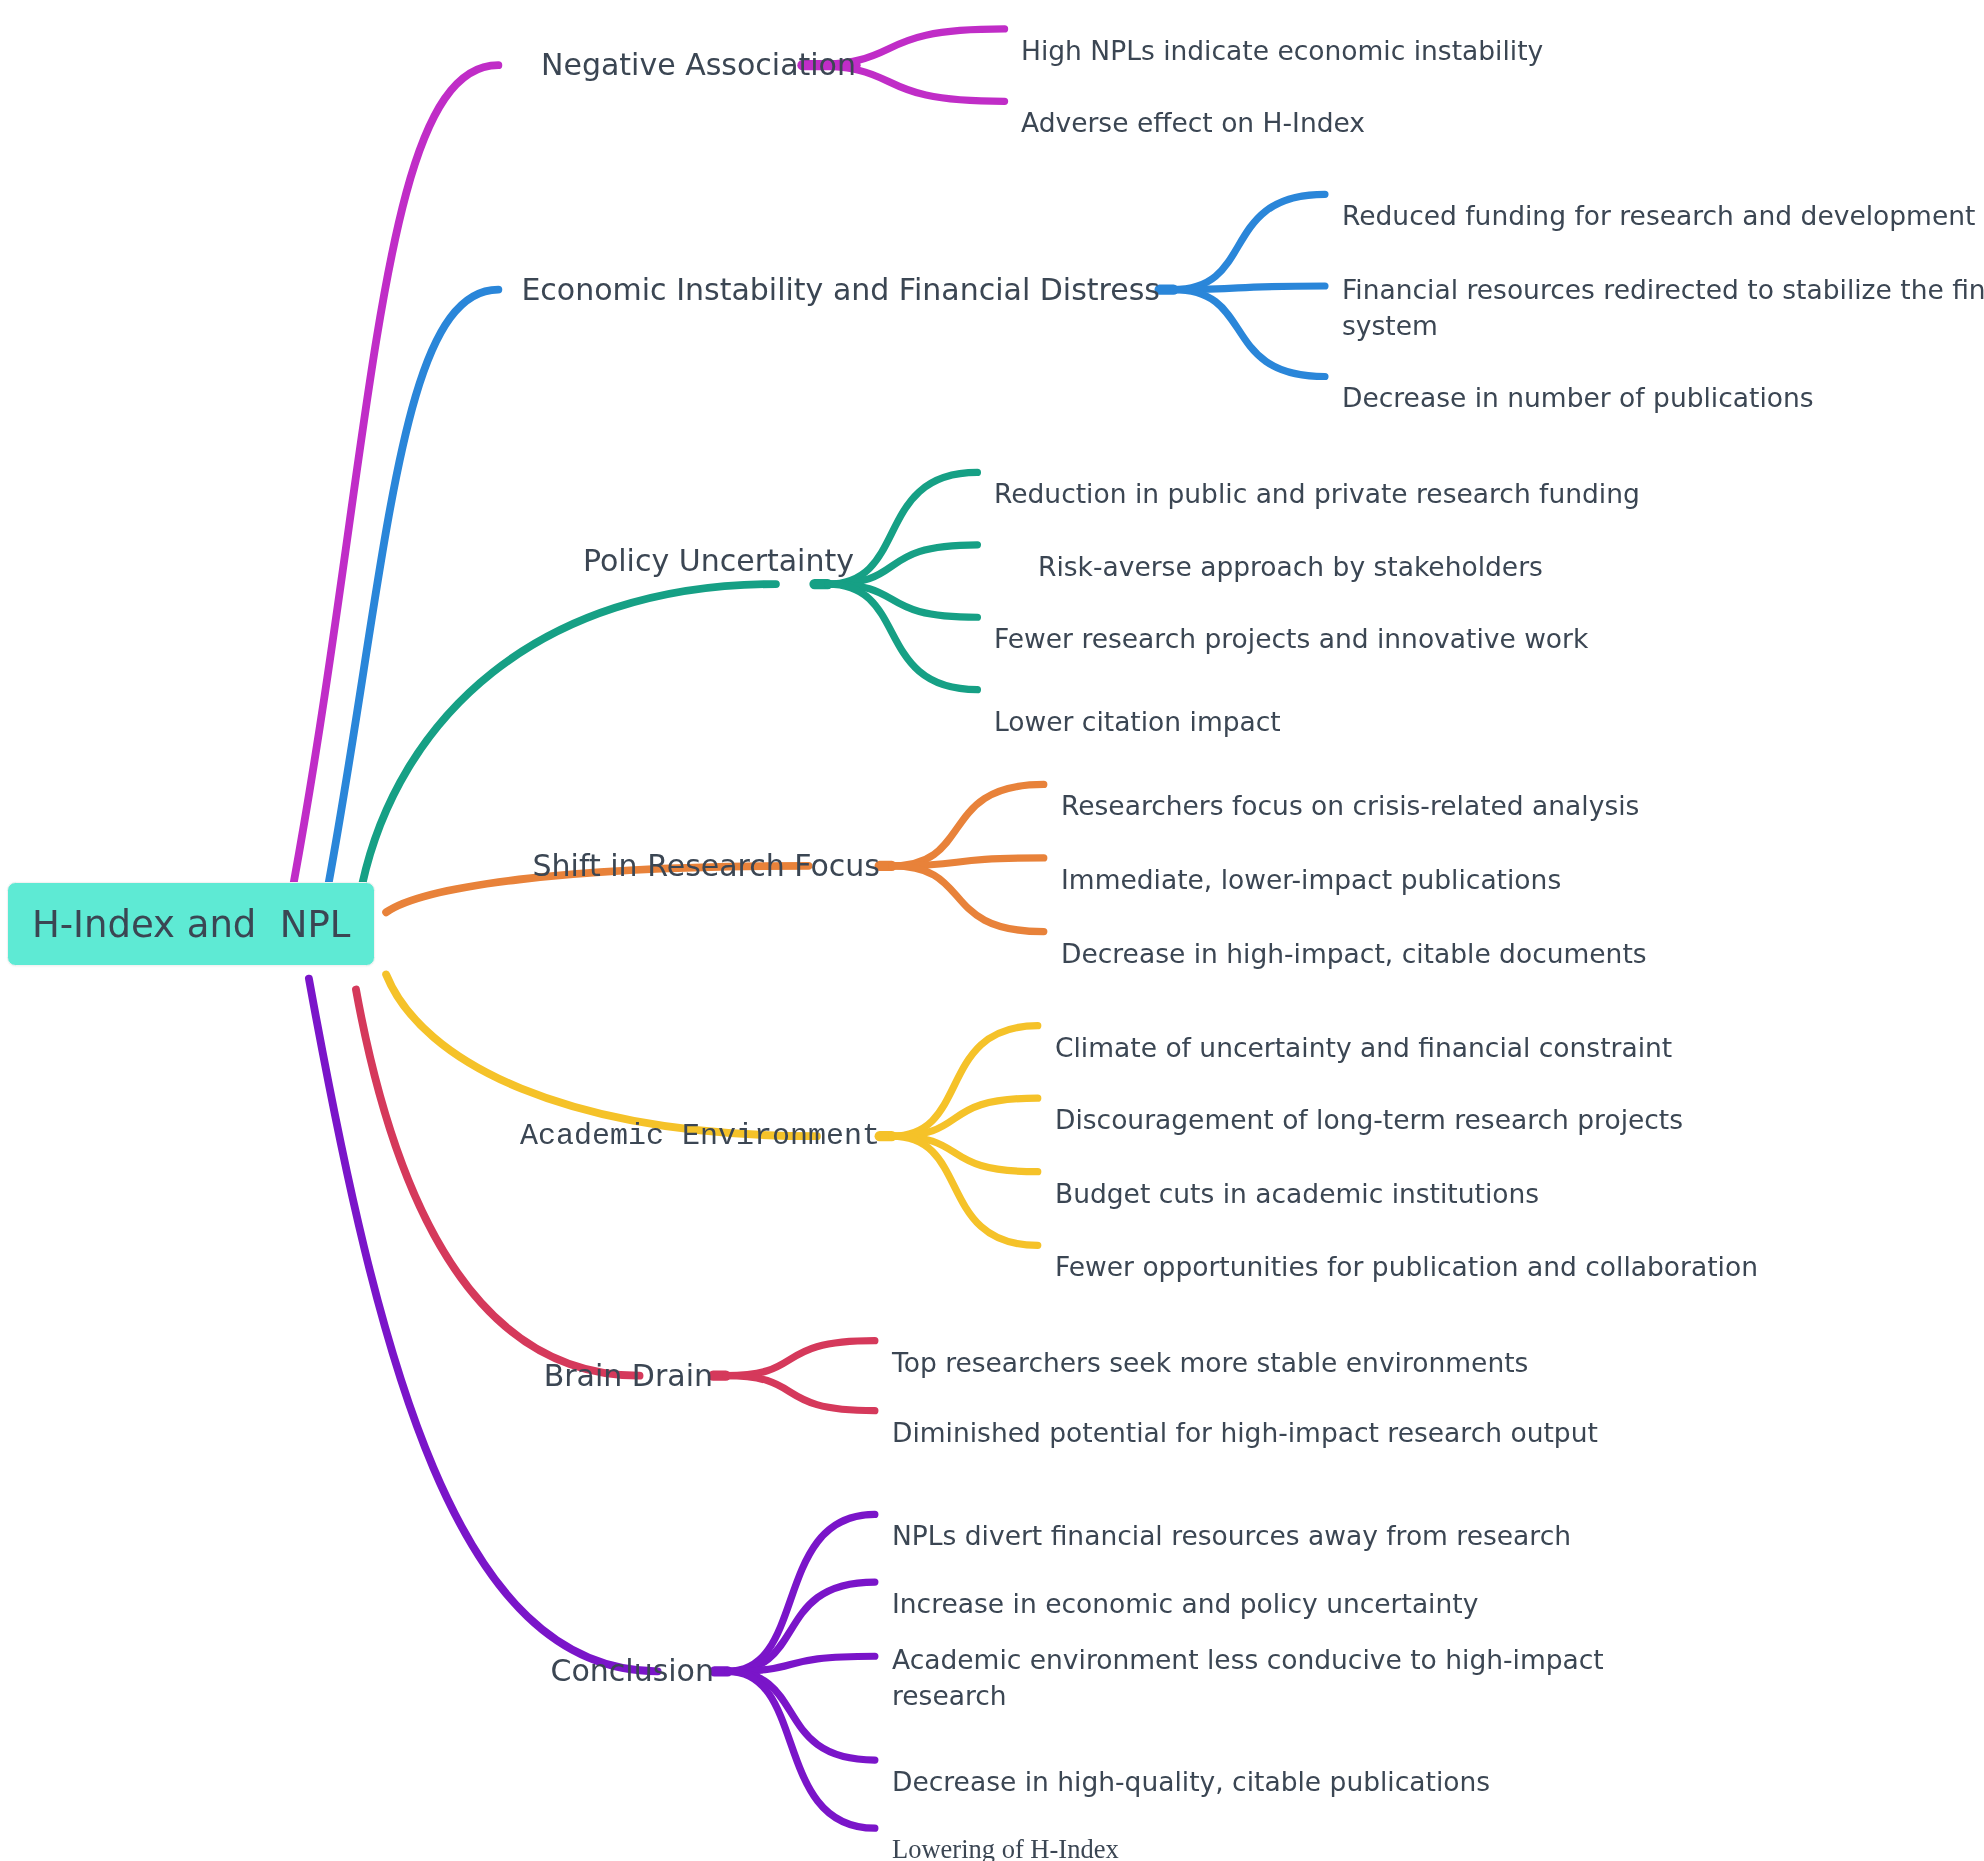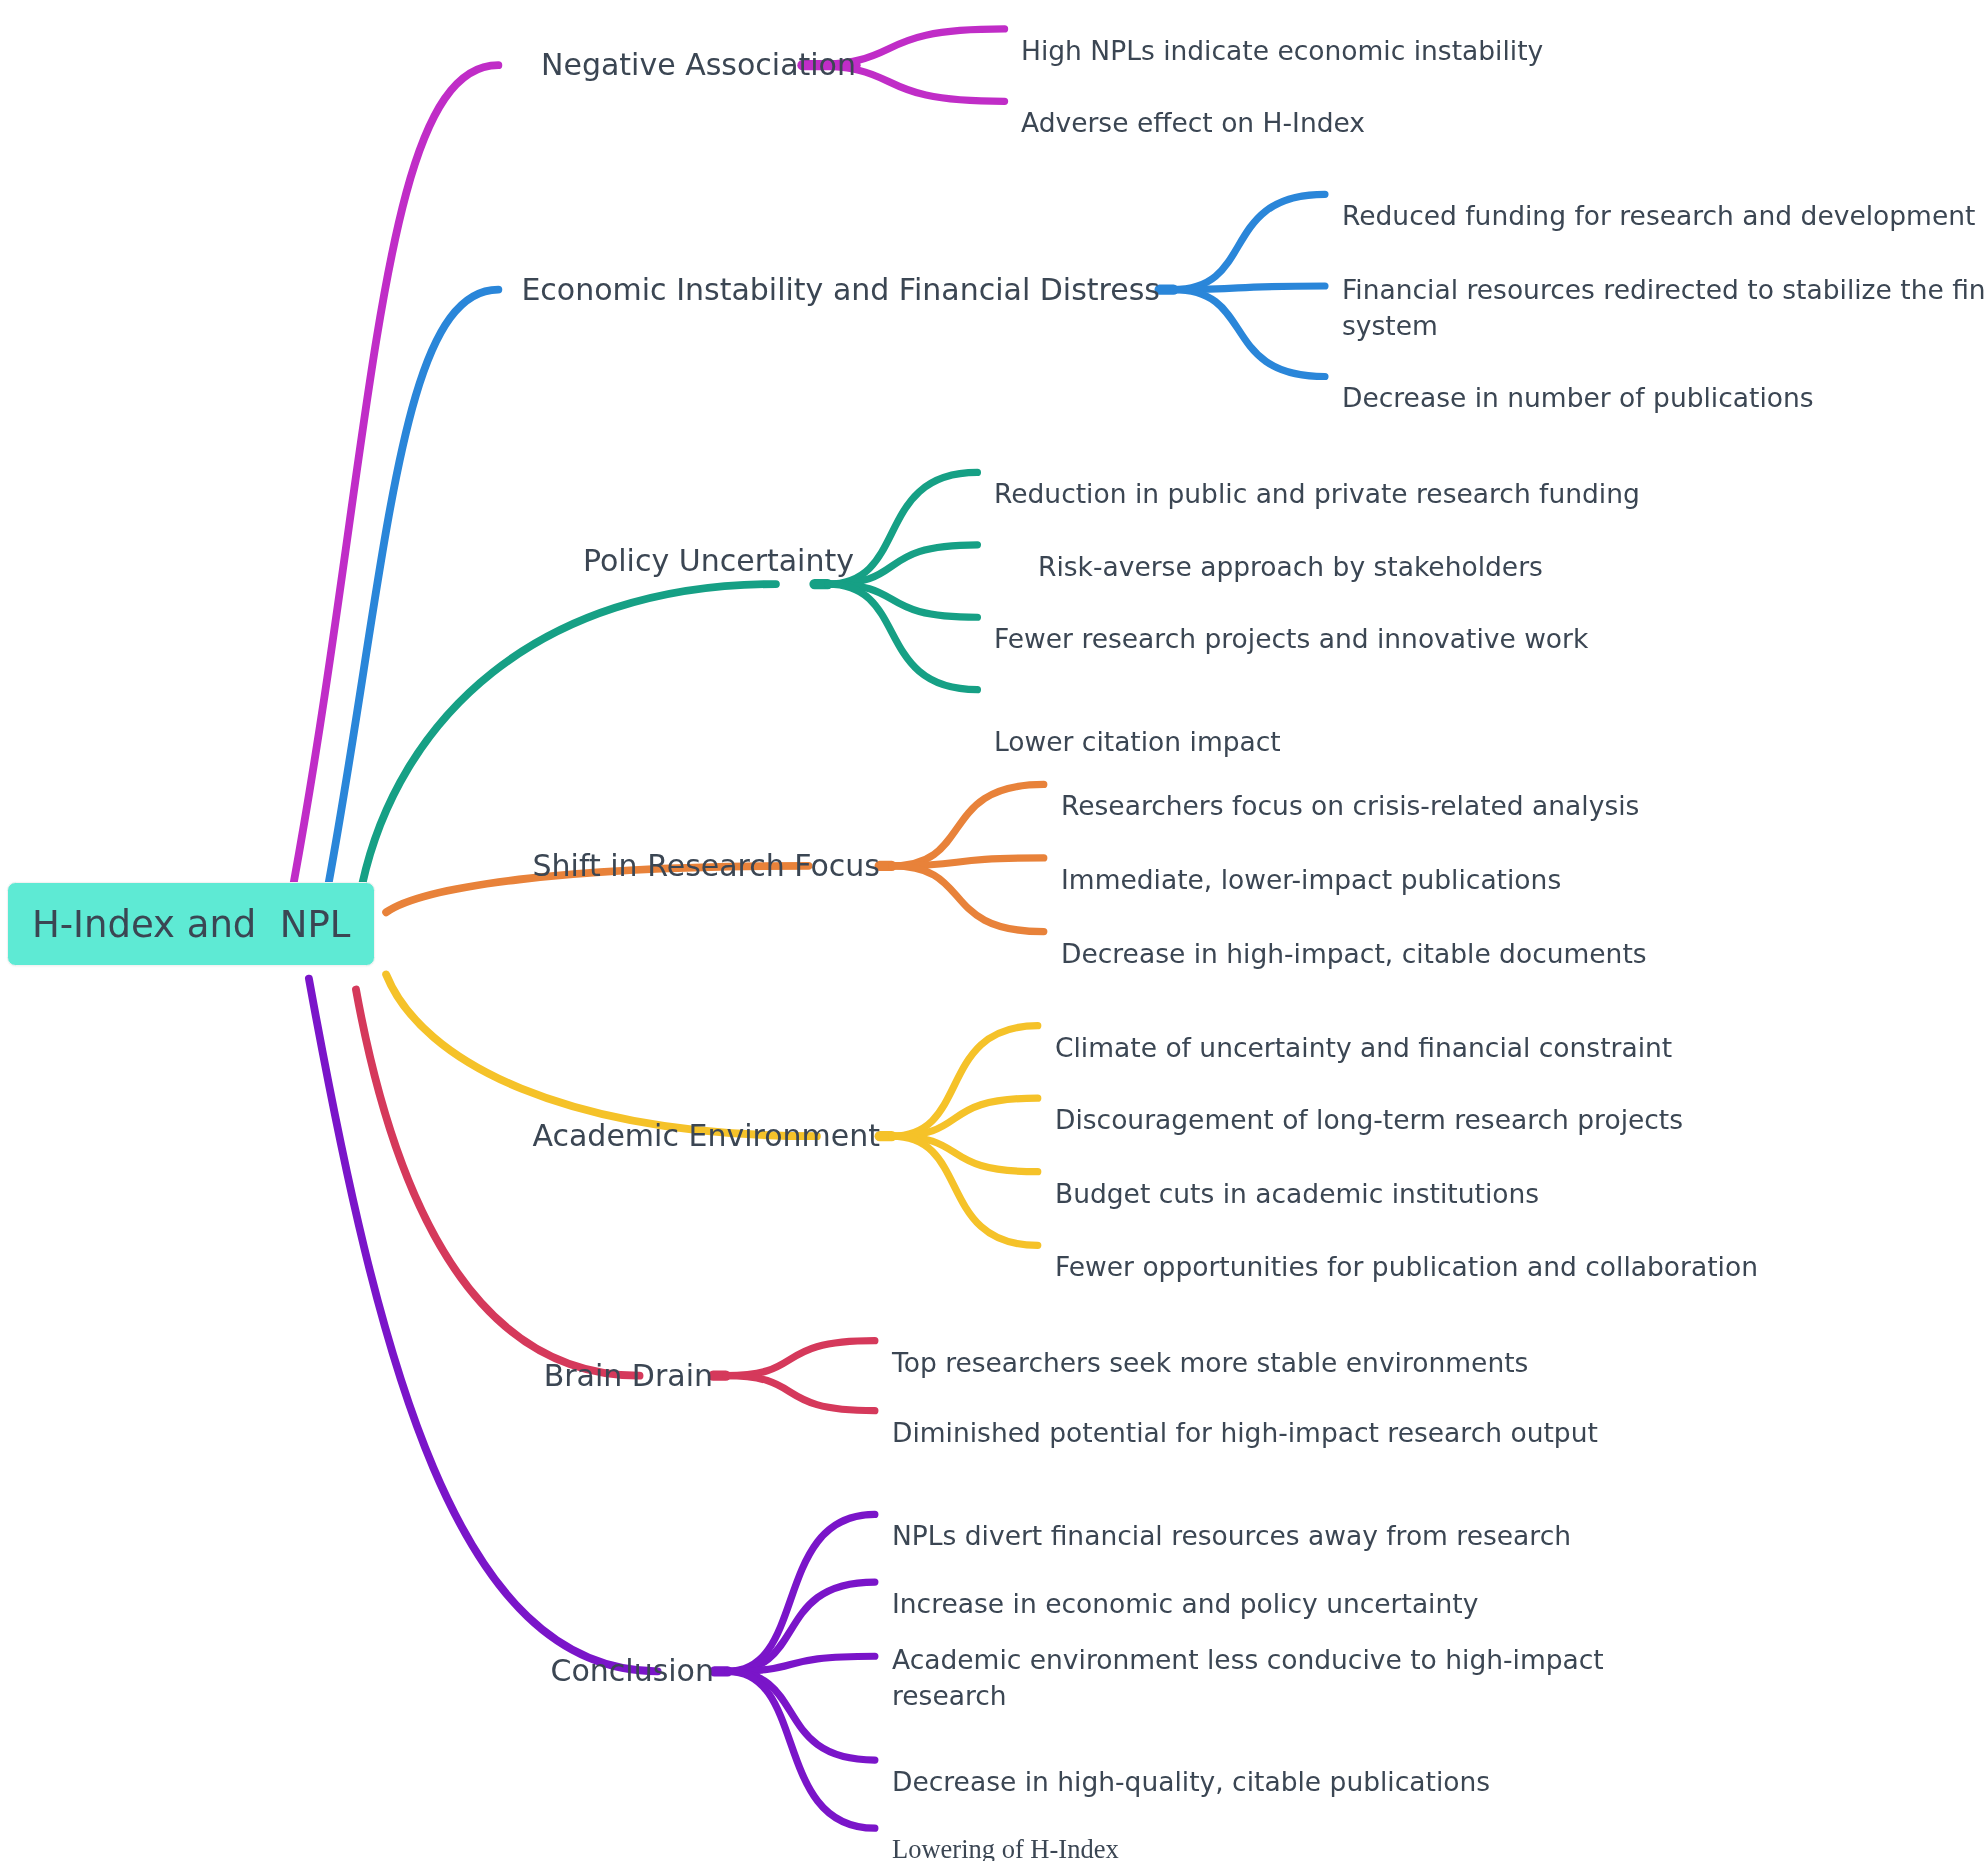--- a/index.html
+++ b/index.html
@@ -127,26 +127,26 @@
       <div class="node-label leaf-label" style="left: 1021px; top: 101px;">Adverse effect on H-Index</div>
       <div class="node-label branch-label" style="left: 0px; top: 290px; width: 1160px;">Economic Instability and Financial Distress</div>
       <div class="node-label leaf-label" style="left: 1342px; top: 194px;">Reduced funding for research and development</div>
       <div class="node-label leaf-label two-line" style="left: 1342px; top: 286px;">Financial resources redirected to stabilize the financial
 system</div>
       <div class="node-label leaf-label" style="left: 1342px; top: 376px;">Decrease in number of publications</div>
       <div class="node-label branch-label" style="left: 0px; top: 561px; width: 814px; padding-left: 40px;">Policy Uncertainty</div>
       <div class="node-label leaf-label" style="left: 994px; top: 472px;">Reduction in public and private research funding</div>
       <div class="node-label leaf-label" style="left: 1038px; top: 545px;">Risk-averse approach by stakeholders</div>
       <div class="node-label leaf-label" style="left: 994px; top: 617px;">Fewer research projects and innovative work</div>
-      <div class="node-label leaf-label" style="left: 994px; top: 720px;">Lower citation impact</div>
+      <div class="node-label leaf-label" style="left: 994px; top: 700px;">Lower citation impact</div>
       <div class="node-label branch-label" style="left: 0px; top: 866px; width: 880px;">Shift in Research Focus</div>
       <div class="node-label leaf-label" style="left: 1061px; top: 784px;">Researchers focus on crisis-related analysis</div>
       <div class="node-label leaf-label" style="left: 1061px; top: 858px;">Immediate, lower-impact publications</div>
       <div class="node-label leaf-label" style="left: 1061px; top: 932px;">Decrease in high-impact, citable documents</div>
-      <div class="node-label branch-label" style="left: 0px; top: 1136px; width: 880px;">Academic Environment</div>
+      <div class="node-label branch-label" style="left: 0px; top: 1136px; width: 880px; font-family: Liberation Mono, monospace;">Academic Environment</div>
       <div class="node-label leaf-label" style="left: 1055px; top: 1026px;">Climate of uncertainty and financial constraint</div>
       <div class="node-label leaf-label" style="left: 1055px; top: 1098px;">Discouragement of long-term research projects</div>
       <div class="node-label leaf-label" style="left: 1055px; top: 1172px;">Budget cuts in academic institutions</div>
       <div class="node-label leaf-label" style="left: 1055px; top: 1245px;">Fewer opportunities for publication and collaboration</div>
       <div class="node-label branch-label" style="left: 0px; top: 1376px; width: 713px;">Brain Drain</div>
       <div class="node-label leaf-label" style="left: 892px; top: 1341px;">Top researchers seek more stable environments</div>
       <div class="node-label leaf-label" style="left: 892px; top: 1411px;">Diminished potential for high-impact research output</div>
       <div class="node-label branch-label" style="left: 0px; top: 1671px; width: 714px;">Conclusion</div>
       <div class="node-label leaf-label" style="left: 892px; top: 1514px;">NPLs divert financial resources away from research</div>
       <div class="node-label leaf-label" style="left: 892px; top: 1582px;">Increase in economic and policy uncertainty</div>

